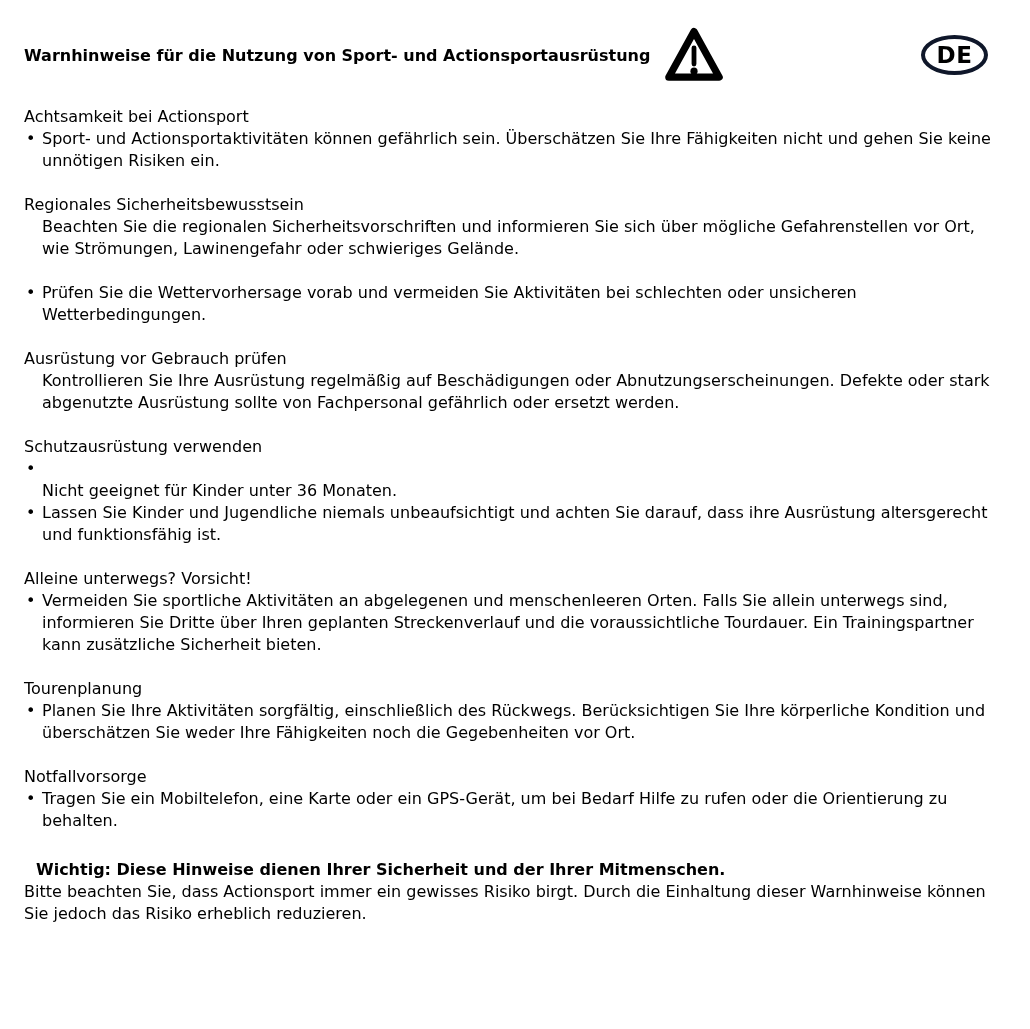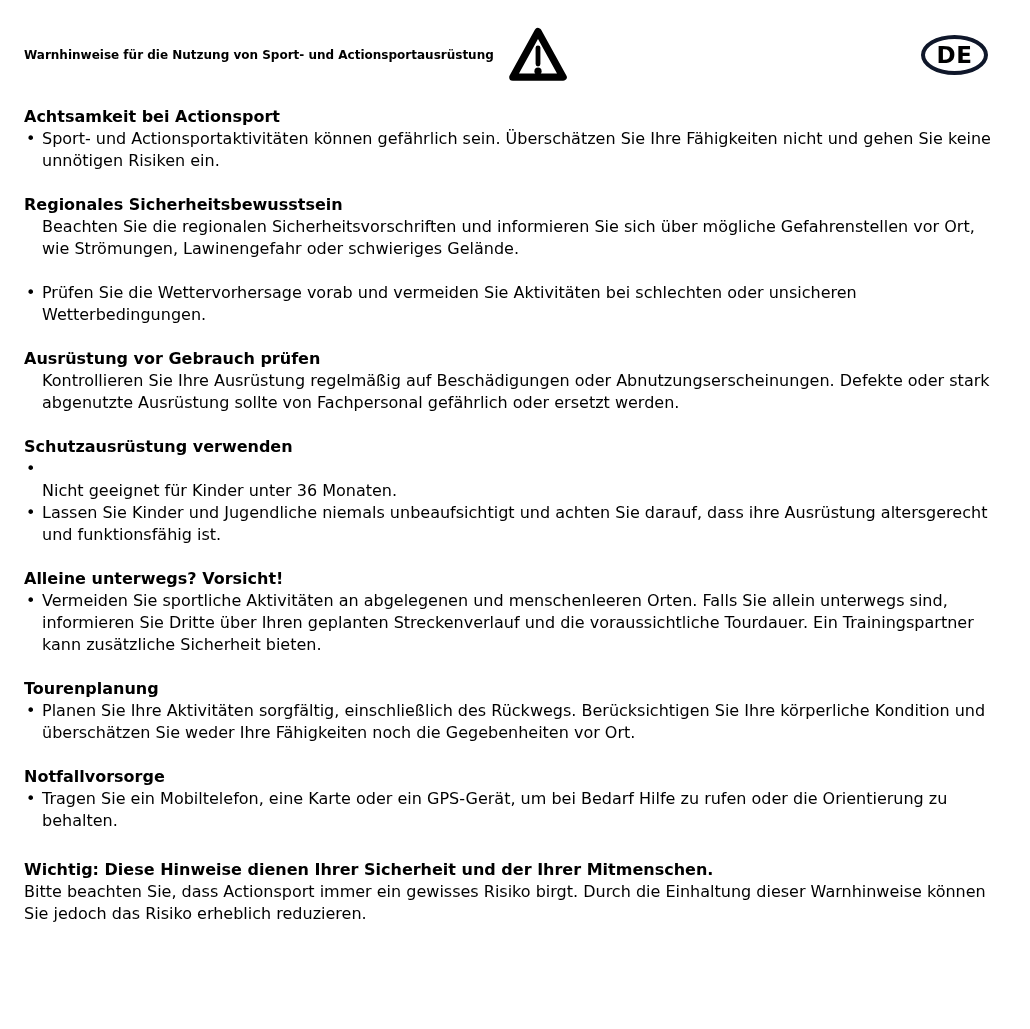--- a/index.html
+++ b/index.html
@@ -16,21 +16,21 @@
     padding: 0 30px 0 24px;
   }
   
   .header-row {
     display: flex;
     align-items: center;
     margin-top: 20px;
     height: 70px;
   }
   .doc-title {
-    font-size: 12px;
+    font-size: 16px;
     font-weight: bold;
     white-space: nowrap;
   }
   .warn-tri {
     width: 60px;
     height: 62px;
     margin-left: 14px;
     flex: none;
   }
   .country-badge {
@@ -46,41 +46,42 @@
     font-size: 23px;
     font-weight: bold;
     letter-spacing: 0.5px;
     flex: none;
   }
   
   .content { margin-top: 16px; }
   .section { margin-bottom: 22px; }
   .section h2 {
     font-size: 16px;
-    font-weight: bold;
+    font-weight: normal;
     line-height: 22px;
   }
   .item {
     position: relative;
     padding-left: 18px;
     font-size: 16px;
     line-height: 22px;
     max-width: 976px;
   }
   .item .bullet {
     position: absolute;
     left: 2px;
     top: 0;
   }
   
   .footer { margin-top: 27px; max-width: 976px; }
   .footer .footer-bold {
     font-size: 16px;
     font-weight: bold;
     line-height: 22px;
+    margin-left: 12px;
   }
   .footer .footer-text {
     font-size: 16px;
     line-height: 22px;
   }
 </style>
 </head>
 <body>
 
 <div class="page">

